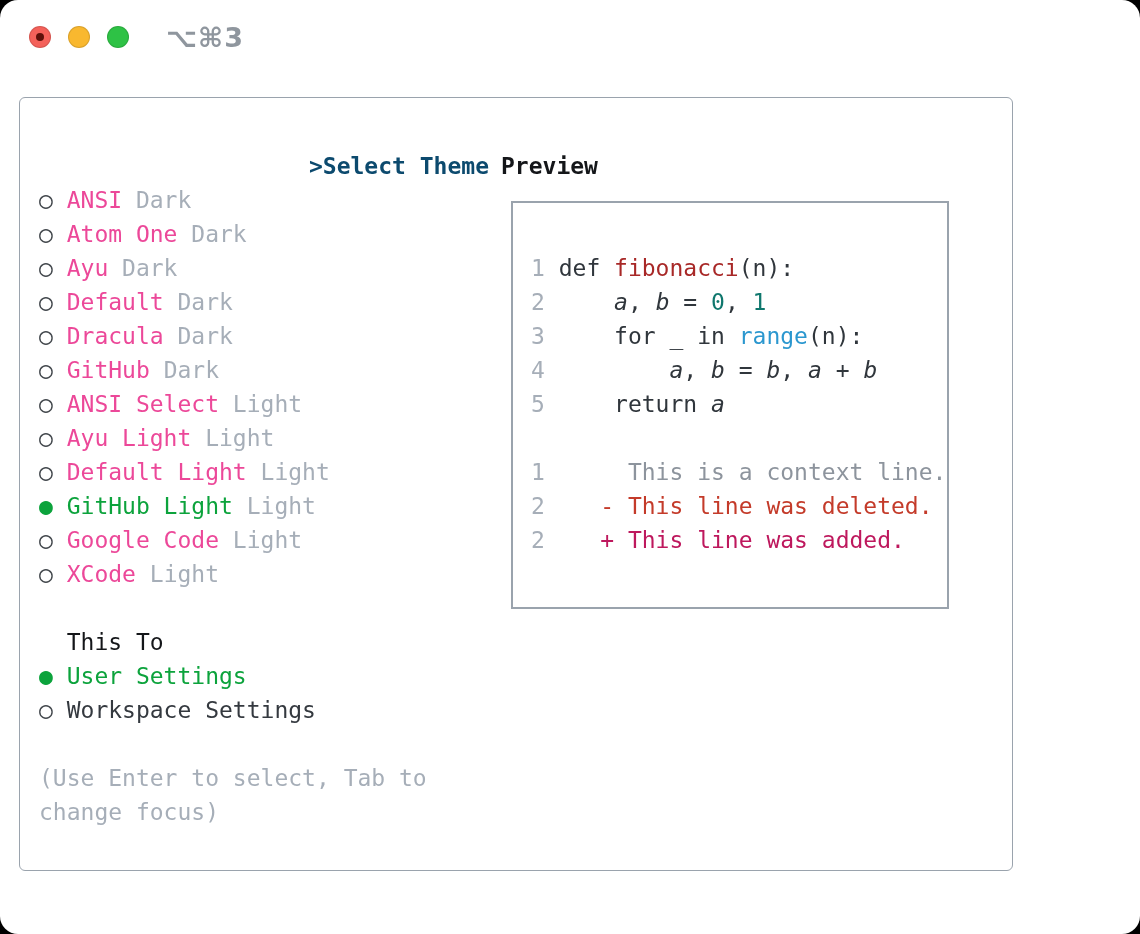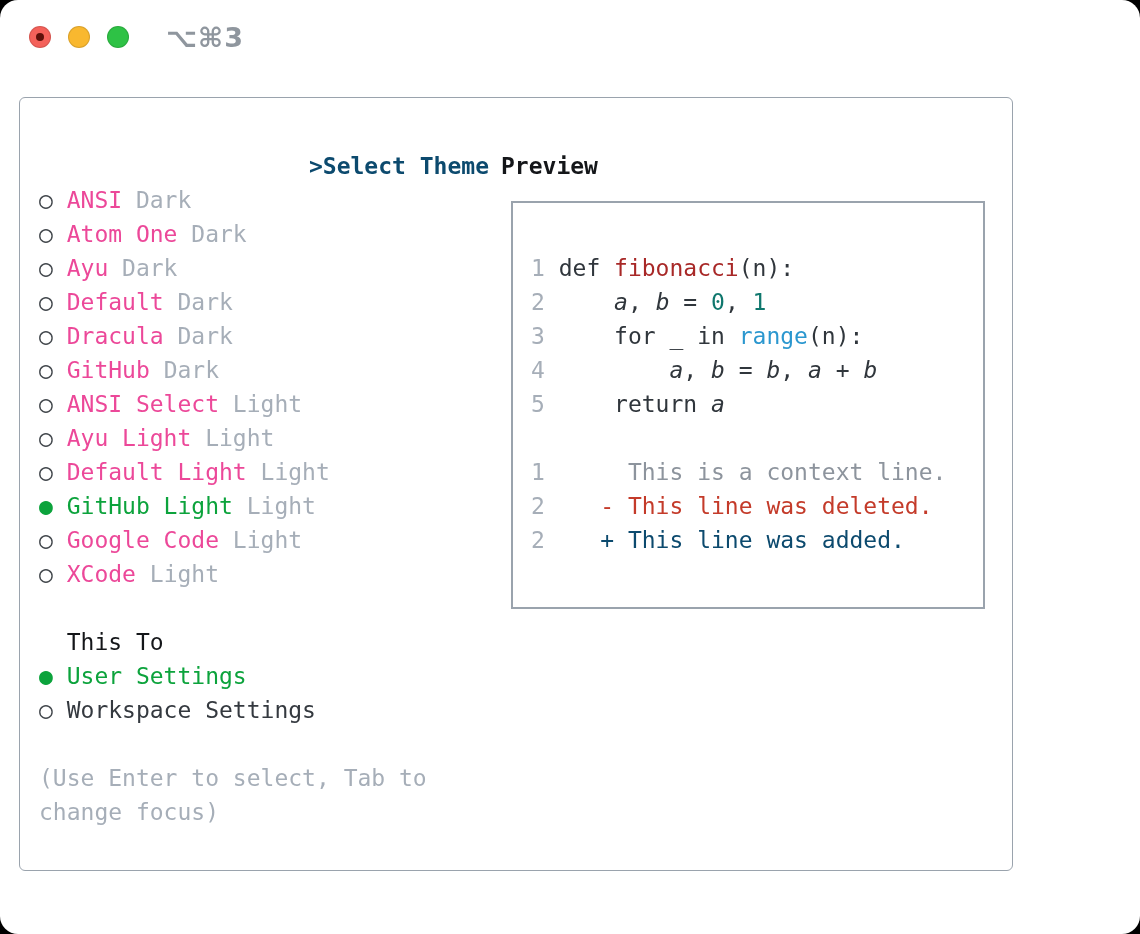--- a/index.html
+++ b/index.html
@@ -39,34 +39,34 @@
   .name { color:#ec4899; }
   .variant { color:#a6aeb8; }
   .sel .name { color:#0ca33c; }
   .muted { color:#a6aeb8; }
   .apply-hdr { color:#141619; }
 
   
   .preview-title { position:absolute; left:481px; top:51px; height:34px; line-height:34px;
     font-size:23px; font-weight:bold; color:#141619; }
   .preview-box {
-    position:absolute; left:491px; top:103px; width:474px; height:408px;
+    position:absolute; left:491px; top:103px; width:438px; height:408px;
     border:2px solid #9aa3ad; background:#fff;
     padding:48px 0 12px 18px; font-size:23px; overflow:hidden;
   }
   .codeline { height:34px; line-height:34px; white-space:pre; color:#30363c; }
   .ln { display:inline-block; width:2ch; color:#a6aeb8; }
   .tok-plain   { color:#30363c; }
   .tok-func    { color:#a82827; }
   .tok-num     { color:#0f776d; }
   .tok-builtin { color:#2b97cf; }
   .tok-var     { color:#30363c; font-style:italic; }
   .tok-context { color:#8d949d; }
   .tok-deleted { color:#c43b2a; }
-  .tok-added   { color:#0c4a6e; }
+  .tok-added   { color:#be185d; }
 </style>
 </head>
 <body>
 
 <div class="window">
 
   <div class="titlebar">
     <div class="tl tl-red"></div>
     <div class="tl tl-yellow"></div>
     <div class="tl tl-green"></div>

